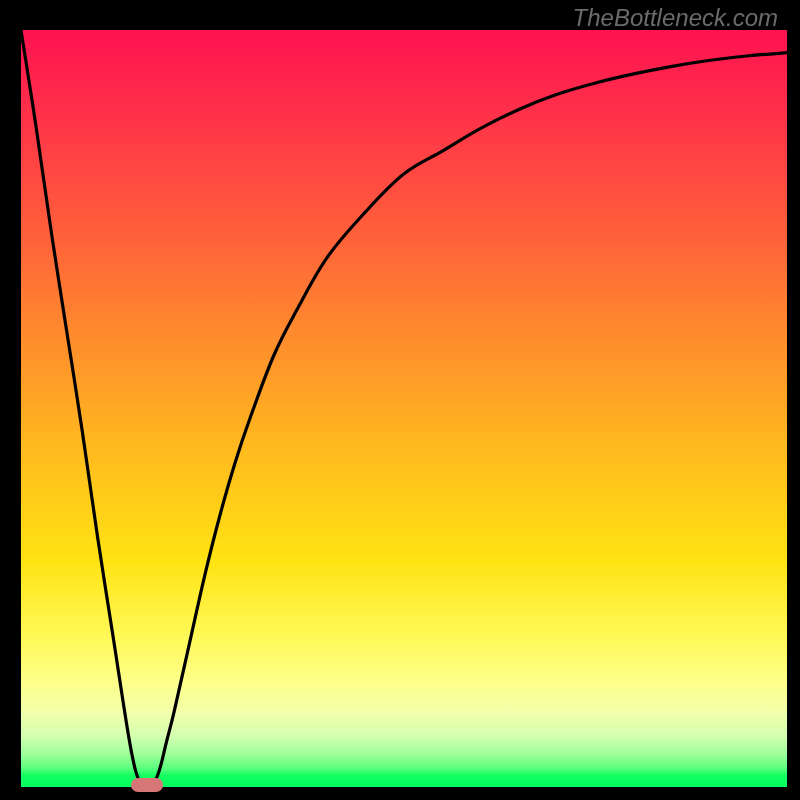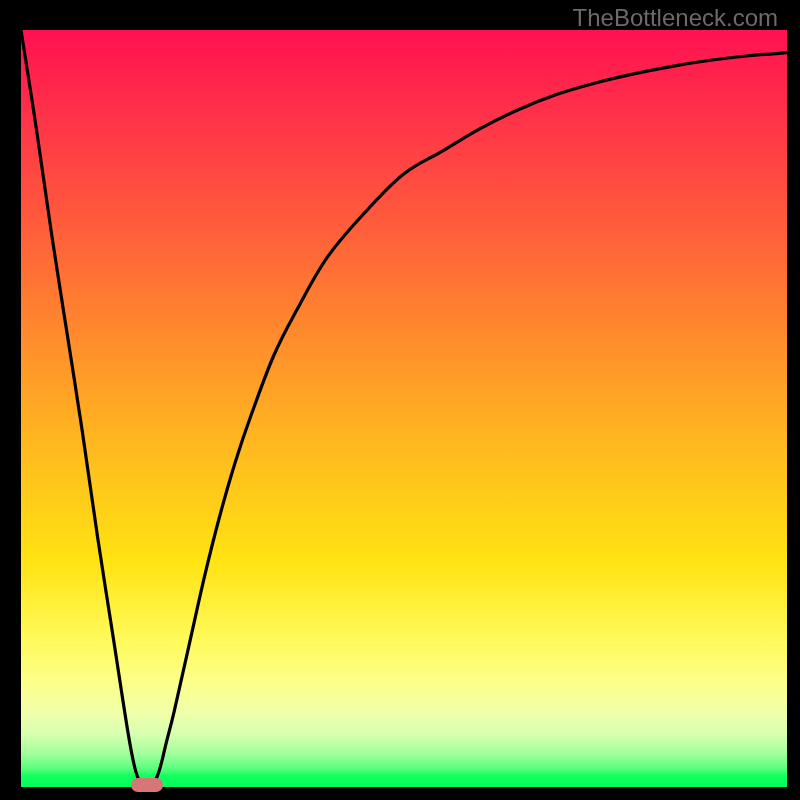--- a/index.html
+++ b/index.html
@@ -6,20 +6,21 @@
   html, body { width: 800px; height: 800px; overflow: hidden; }
   body {
     background: #000;
     font-family: Arial, Helvetica, sans-serif;
   }
   .frame {
     width: 788px;
     height: 800px;
     position: relative;
     background: #000;
+    font-style: italic;
   }
   .watermark {
     position: absolute;
     top: 4px;
     right: 10px;
     color: #6b6b6b;
     font-size: 24px;
     font-family: Arial, sans-serif;
     z-index: 10;
   }

